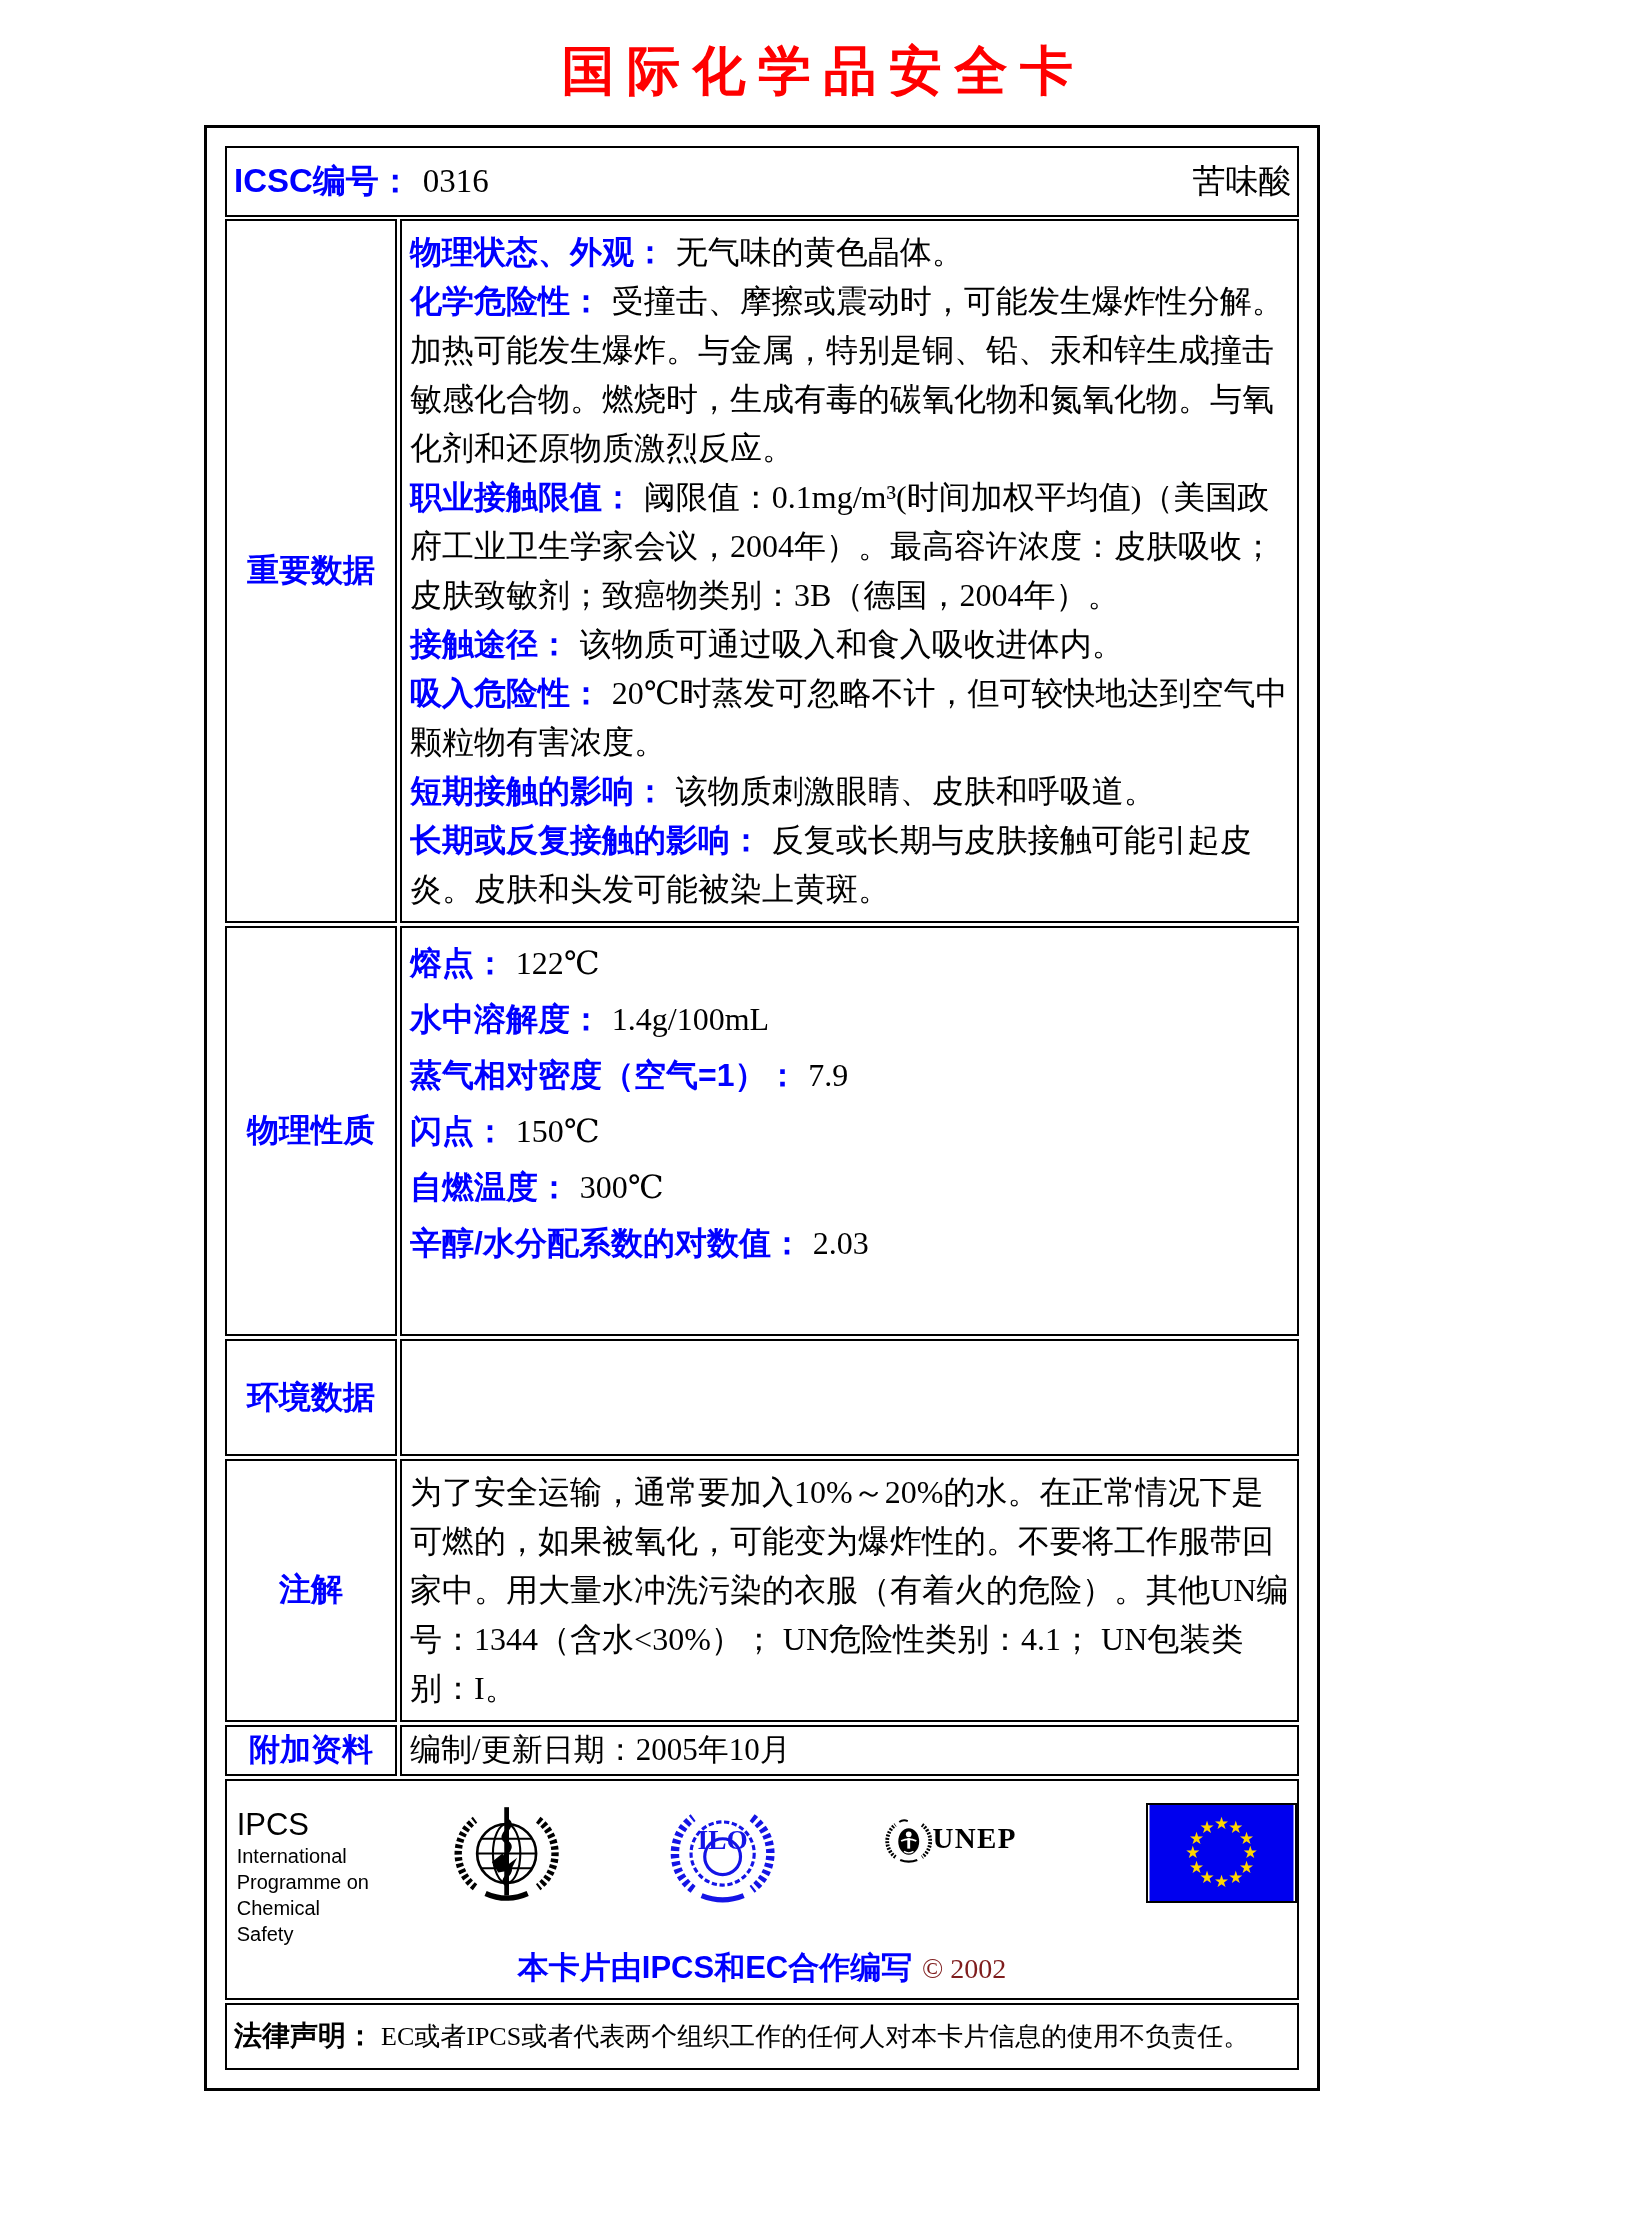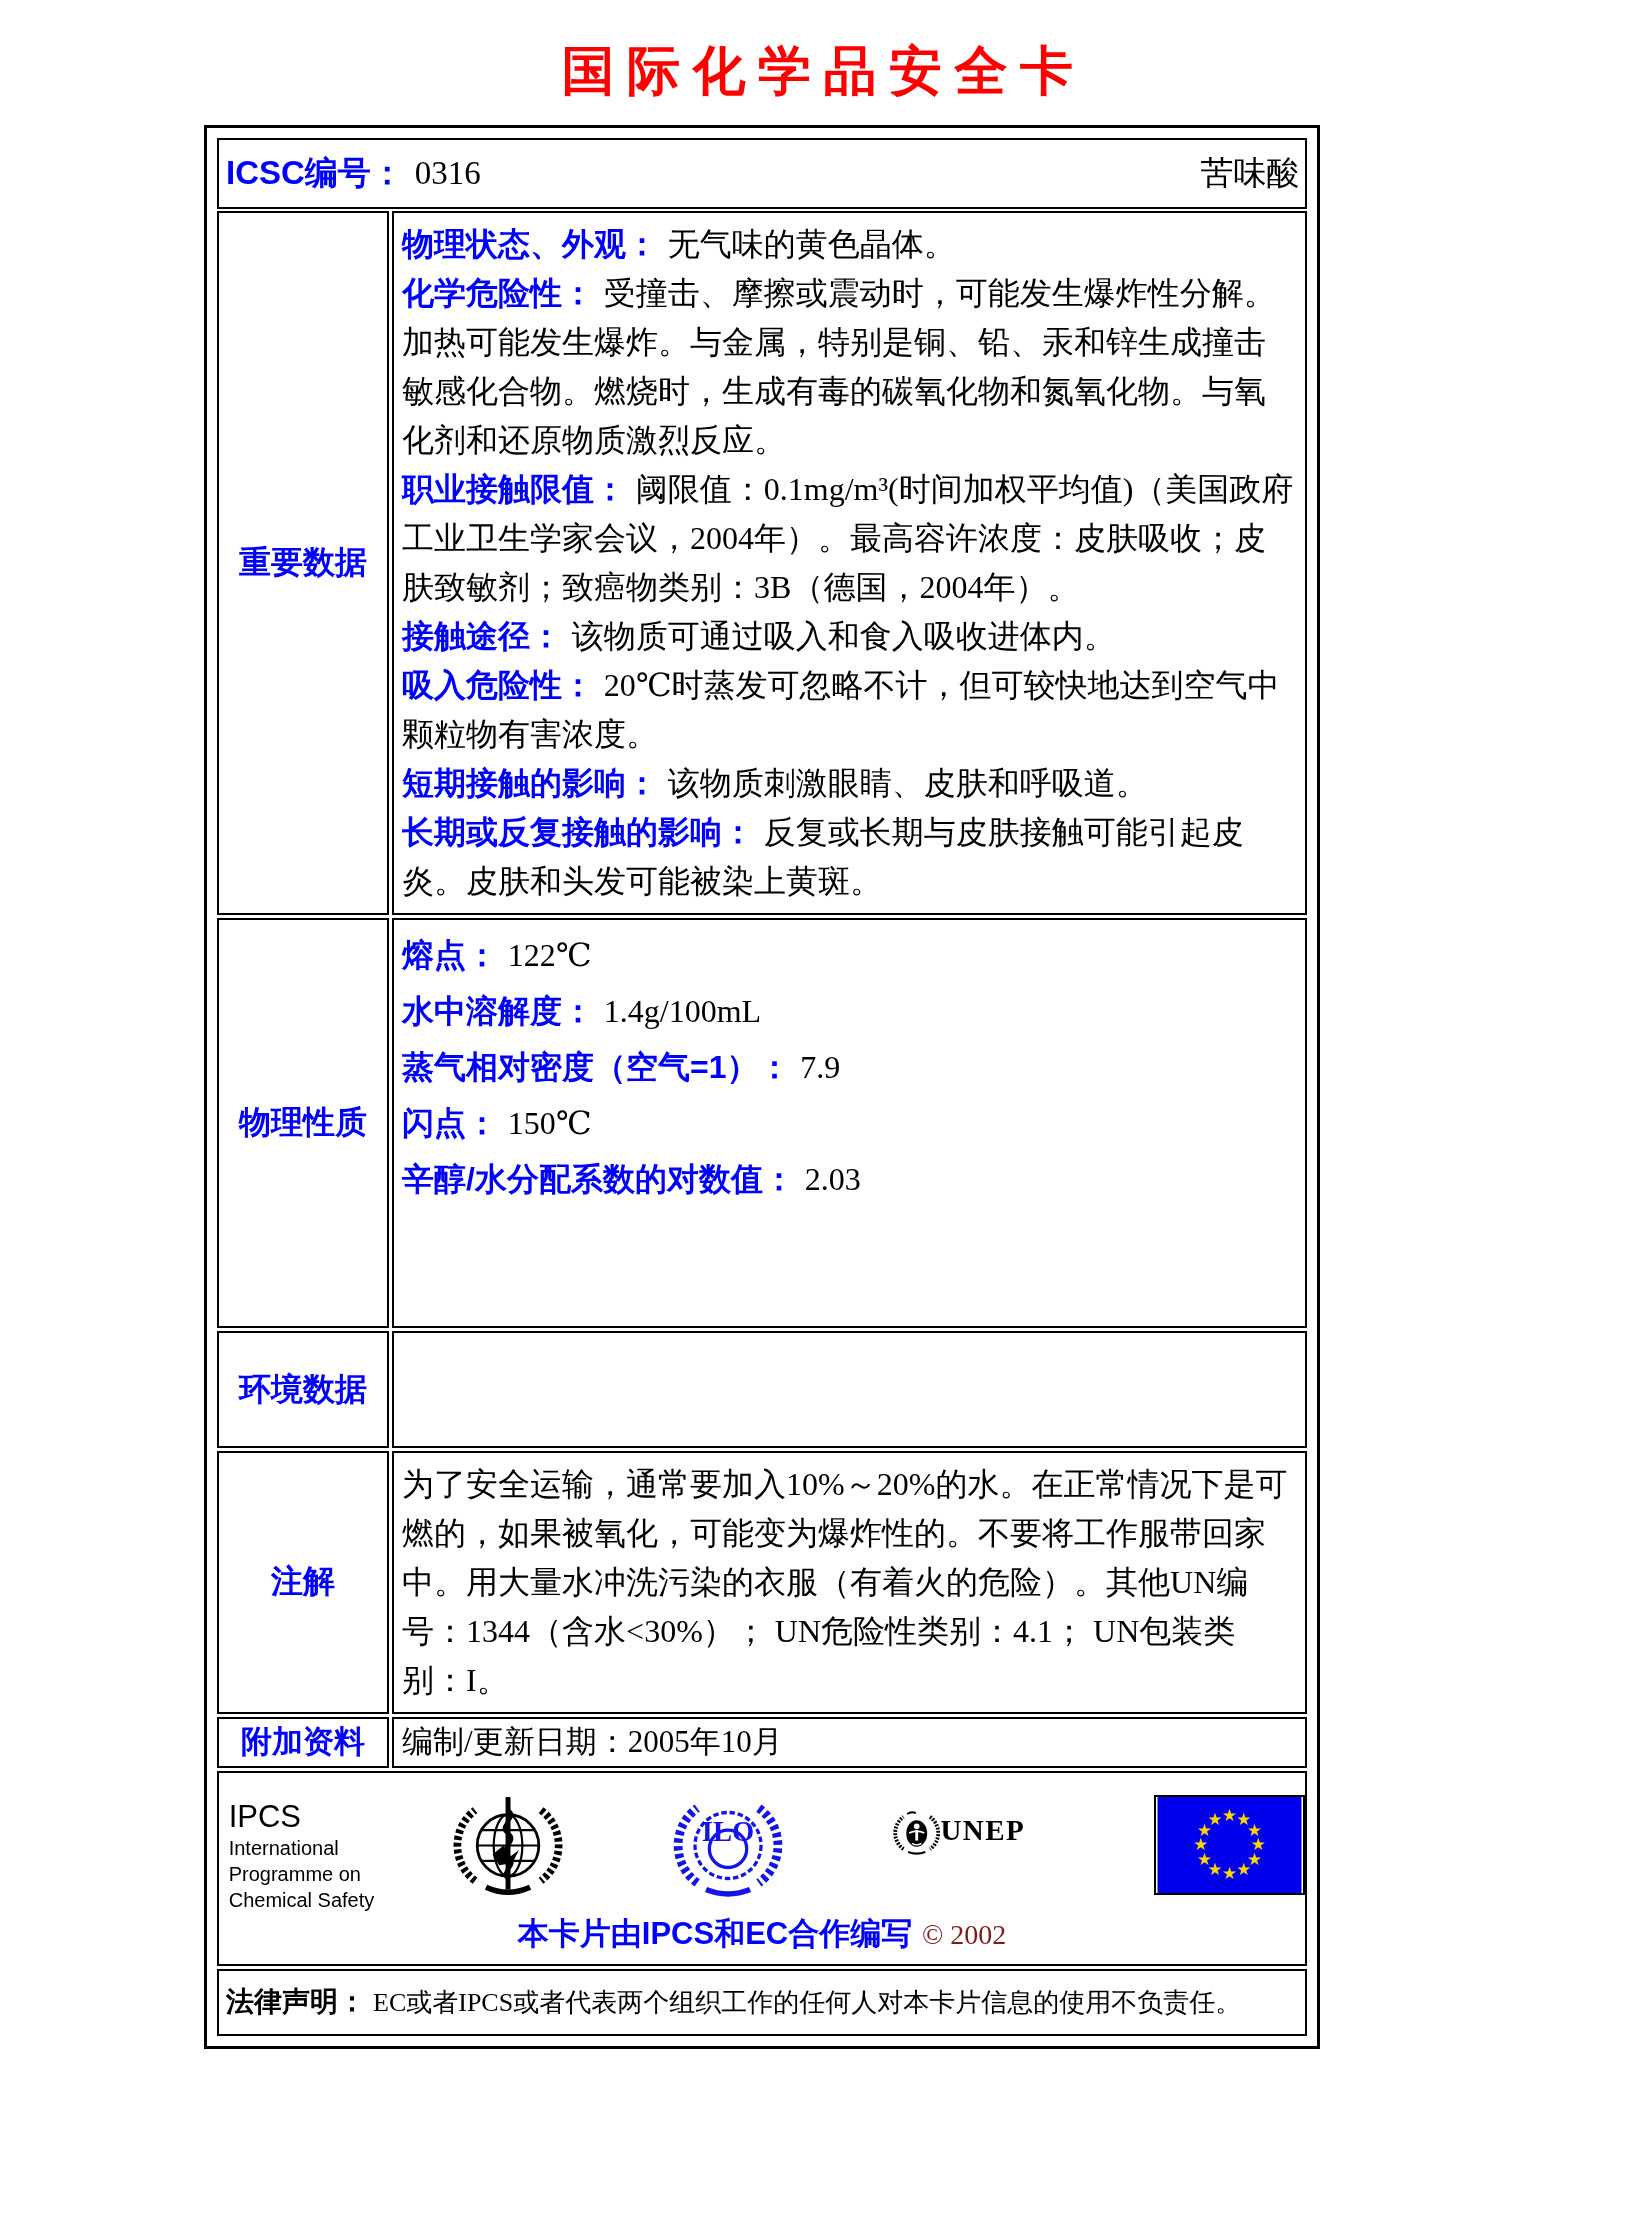--- a/index.html
+++ b/index.html
@@ -8,21 +8,21 @@
     font-family:"Liberation Serif","DejaVu Serif",serif;
     position:relative;overflow:hidden;
   }
   .page-title{
     margin:36px 0 16.7px 0;text-align:center;
     color:#ff0000;font-weight:bold;font-size:53px;letter-spacing:12.5px;
     font-family:"DejaVu Serif","Liberation Serif",serif;
   }
   .card{
     box-sizing:border-box;margin-left:204px;width:1116px;
-    border:3.5px solid #000;padding:10px;background:#fff;
+    border:3.5px solid #000;padding:18px;background:#fff;
   }
   .grid{display:grid;grid-template-columns:172px 1fr;gap:2.8px;}
   .cell{box-sizing:border-box;border:2.1px solid #000;background:#fff;}
   .span2{grid-column:1 / -1;}
 
   .blabel{
     color:#0000ff;font-weight:bold;
     font-family:"Liberation Sans","DejaVu Sans",sans-serif;
   }
   .serif{font-family:"Liberation Serif","DejaVu Serif",serif;color:#000;}
@@ -110,20 +110,21 @@
     </div>
 
     <div class="cell label-cell row-physical">
       <span class="blabel">物理性质</span>
     </div>
     <div class="cell content-cell content-physical row-physical">
       <div class="prop-line"><span class="blabel">熔点：</span><span class="serif">122℃</span></div>
       <div class="prop-line"><span class="blabel">水中溶解度：</span><span class="serif">1.4g/100mL</span></div>
       <div class="prop-line"><span class="blabel">蒸气相对密度（空气=1）：</span><span class="serif">7.9</span></div>
       <div class="prop-line"><span class="blabel">闪点：</span><span class="serif">150℃</span></div>
+      <div class="prop-line"><span class="blabel">自燃温度：</span><span class="serif">300℃</span></div>
       <div class="prop-line"><span class="blabel">辛醇/水分配系数的对数值：</span><span class="serif">2.03</span></div>
     </div>
 
     <div class="cell label-cell row-environment">
       <span class="blabel">环境数据</span>
     </div>
     <div class="cell content-cell row-environment"></div>
 
     <div class="cell label-cell row-notes">
       <span class="blabel">注解</span>

